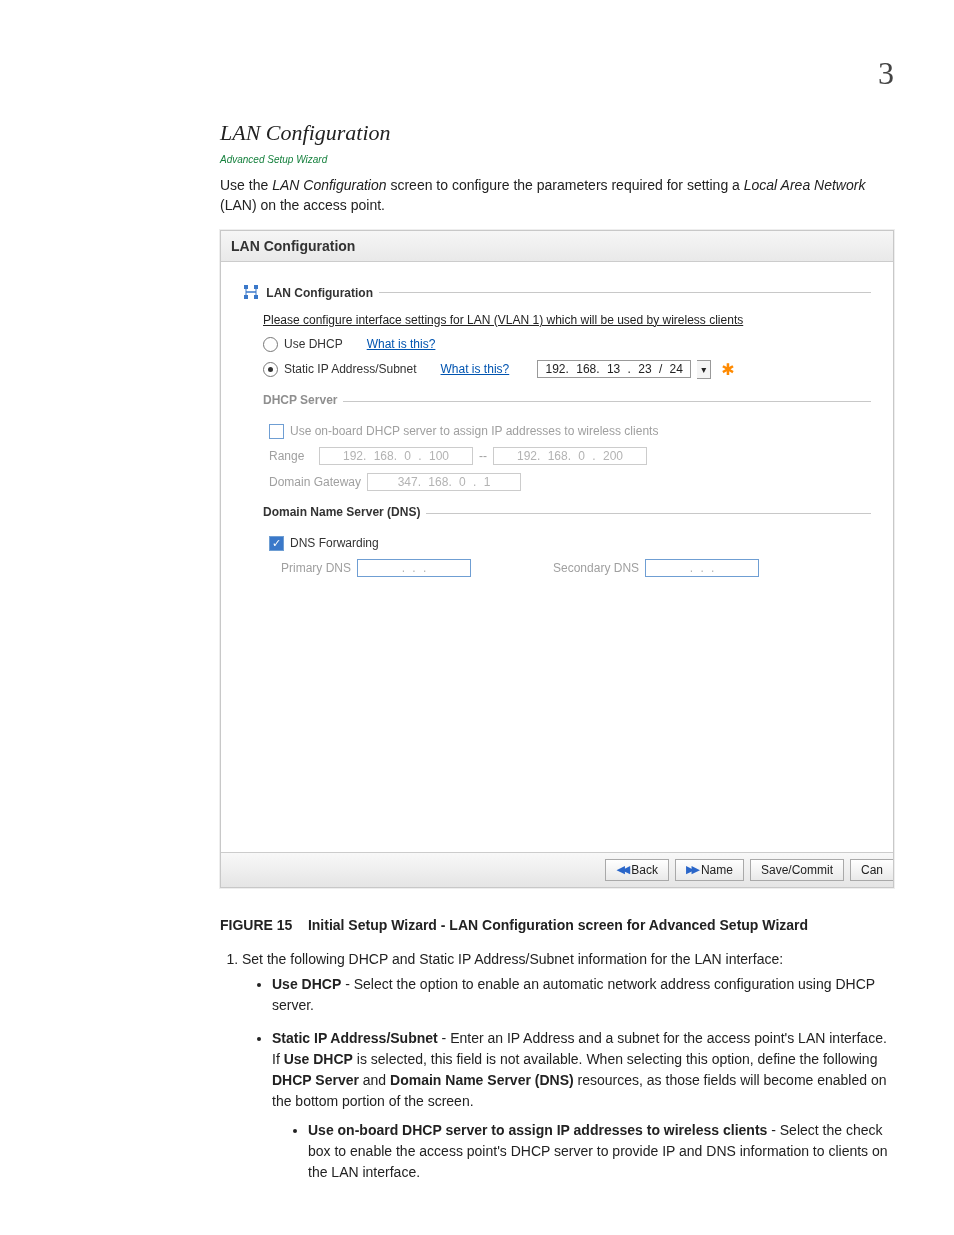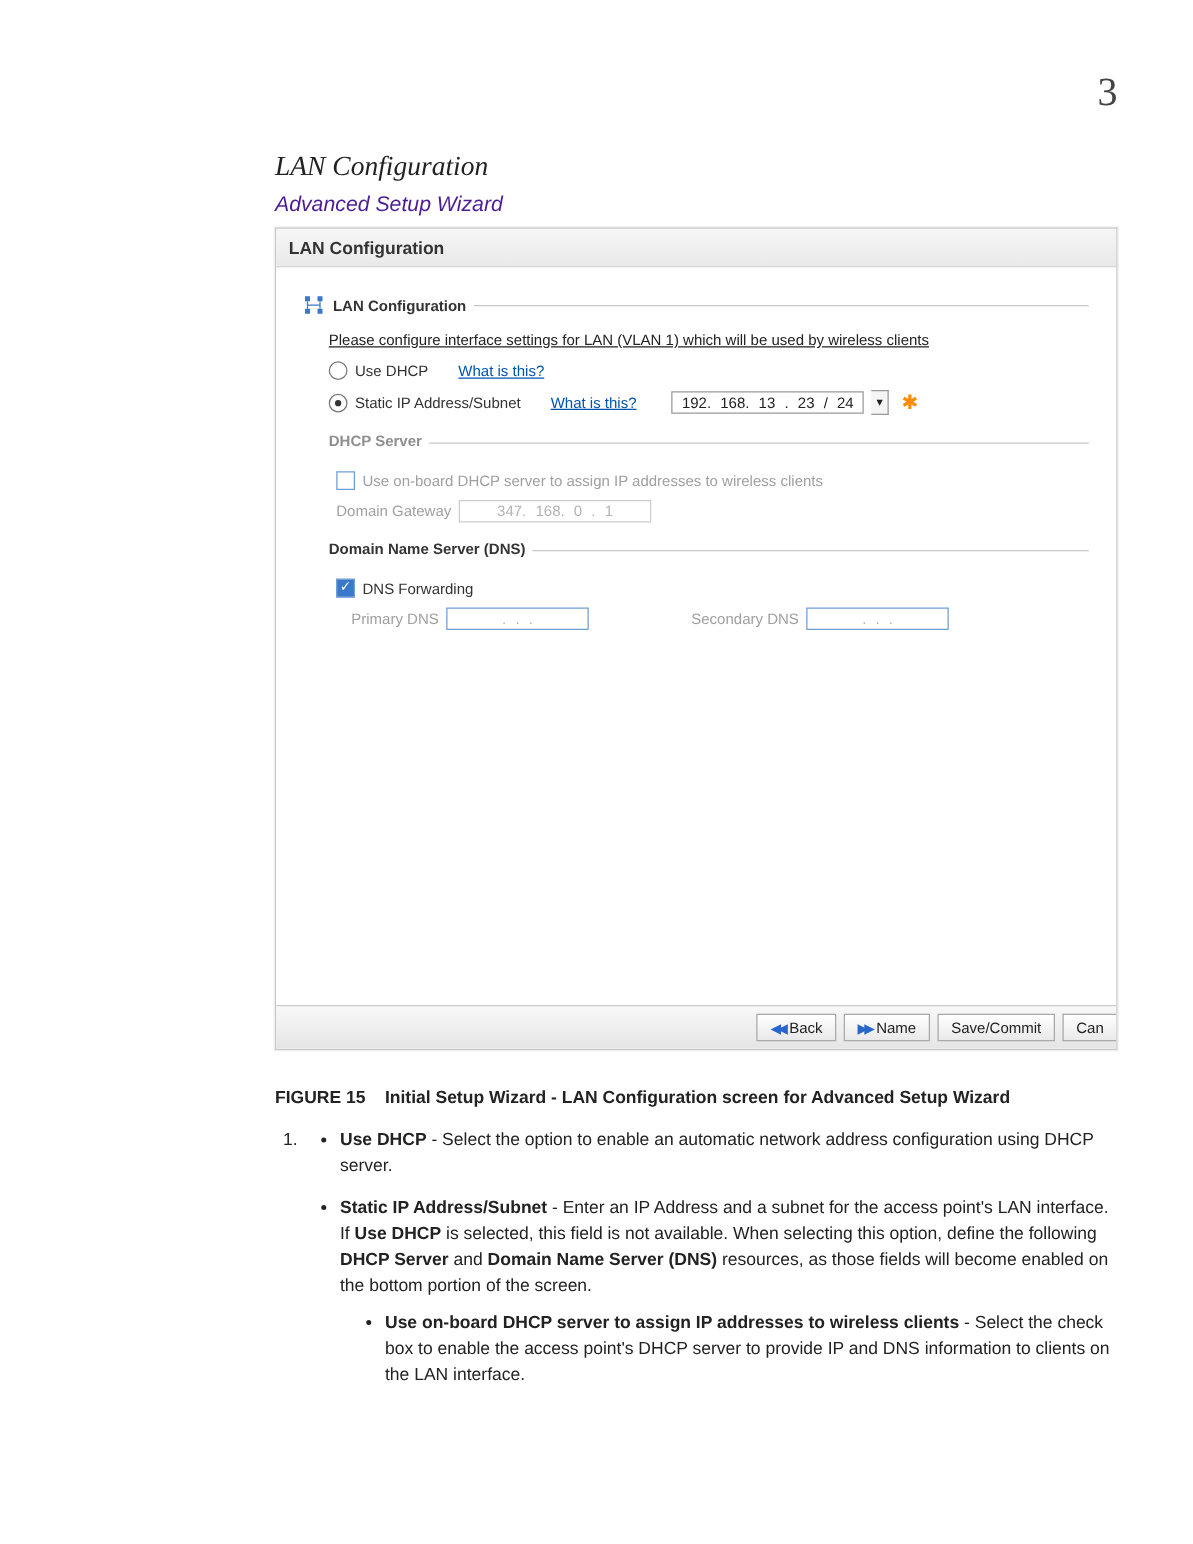--- a/index.html
+++ b/index.html
@@ -23,23 +23,23 @@
     font-size: 32px;
     color: #444;
   }
   .section-title {
     font-family: Georgia, 'Times New Roman', serif;
     font-style: italic;
     font-size: 22px;
     margin: 70px 0 8px 0;
   }
   .wizard-link {
-    color: #4c1d95;
+    color: #15803d;
     font-style: italic;
-    font-size: 17px;
+    font-size: 10px;
     margin-bottom: 8px;
   }
   .intro {
     font-size: 14px;
     line-height: 1.45;
     margin: 10px 0 14px 0;
   }
   .intro .em { font-style: italic; }
 
   
@@ -185,20 +185,23 @@
   svg.icon-net { width:16px; height:16px; }
 </style>
 </head>
 <body>
 
 <div class="page">
   <div class="pageno">3</div>
 
   <div class="section-title">LAN Configuration</div>
   <div class="wizard-link">Advanced Setup Wizard</div>
+  <div class="intro">
+    <span>Use the </span><span class="em">LAN Configuration</span><span> screen to configure the parameters required for setting a </span><span class="em">Local Area Network</span><span> (LAN) on the access point.</span>
+  </div>
 
   <div class="panel-wrap">
     <div class="panel-title">LAN Configuration</div>
 
     <div class="panel-body">
 
       <div class="fieldset first">
         <div class="fieldset-legend">
           <span class="icon">
             <svg class="icon-net" viewBox="0 0 16 16">
@@ -231,20 +234,26 @@
         </div>
 
         <div class="sub-fieldset">
           <div class="sub-legend grey">DHCP Server</div>
 
           <div class="row" style="margin-left:6px">
             <span class="chk"></span>
             <span class="greyed">Use on-board DHCP server to assign IP addresses to wireless clients</span>
           </div>
 
+          <div class="row" style="margin-left:6px">
+            <span class="greyed" style="width:44px">Range</span>
+            <span class="ipbox grey">192. 168.  0 . 100</span>
+            <span class="greyed">--</span>
+            <span class="ipbox grey">192. 168.  0 . 200</span>
+          </div>
 
           <div class="row" style="margin-left:6px">
             <span class="greyed">Domain Gateway</span>
             <span class="ipbox grey">347. 168.  0  .  1</span>
           </div>
         </div>
 
         <div class="sub-fieldset">
           <div class="sub-legend">Domain Name Server (DNS)</div>
 
@@ -279,20 +288,21 @@
     </div>
   </div>
 
   <div class="fig-caption">
     <span class="lead">FIGURE 15</span>&nbsp;&nbsp;&nbsp;
     <span class="b">Initial Setup Wizard - LAN Configuration screen for Advanced Setup Wizard</span>
   </div>
 
   <ol class="outer">
     <li>
+      <span>Set the following DHCP and Static IP Address/Subnet information for the LAN interface:</span>
       <ul class="bullets">
         <li>
           <span class="b">Use DHCP</span><span> - Select the option to enable an automatic network address configuration using DHCP server.</span>
         </li>
         <li>
           <span class="b">Static IP Address/Subnet</span><span> - Enter an IP Address and a subnet for the access point's LAN interface. If </span><span class="b">Use DHCP</span><span> is selected, this field is not available. When selecting this option, define the following </span><span class="b">DHCP Server</span><span> and </span><span class="b">Domain Name Server (DNS)</span><span> resources, as those fields will become enabled on the bottom portion of the screen.</span>
           <ul class="bullets2">
             <li>
               <span class="b">Use on-board DHCP server to assign IP addresses to wireless clients</span><span> - Select the check box to enable the access point's DHCP server to provide IP and DNS information to clients on the LAN interface.</span>
             </li>

